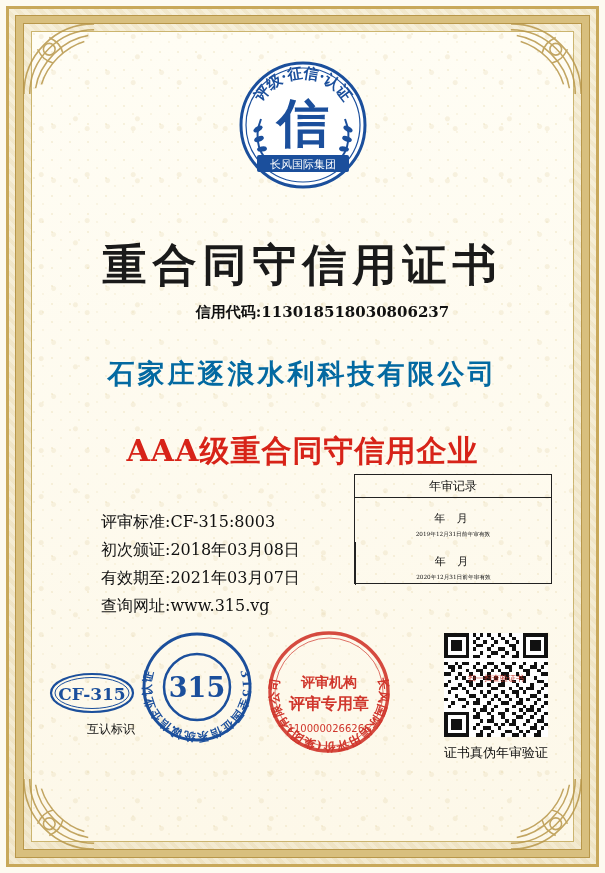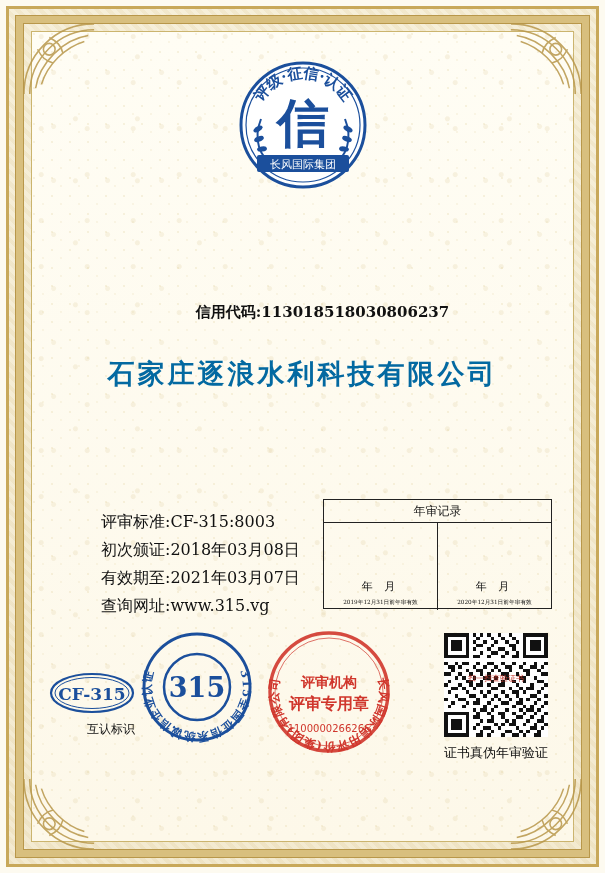--- a/index.html
+++ b/index.html
@@ -130,38 +130,39 @@
     color: #111;
     line-height: 28px;
     margin-left: 40px;
   }
   .info-row { white-space: nowrap; }
 
   
   .review-table {
     position: absolute;
     right: 22px;
-    top: 468px;
-    width: 229px;
+    top: 443px;
+    width: 198px;
     height: 110px;
     border: 1px solid #222;
     box-sizing: border-box;
   }
   .review-head {
     height: 22px;
     border-bottom: 1px solid #222;
     text-align: center;
     font-family: "DejaVu Serif", "Liberation Serif", serif;
     font-size: 12px;
     line-height: 22px;
     color: #111;
   }
   .review-cols {
     display: flex;
     height: 87px;
+    flex-direction: column;
   }
   .review-col {
     flex: 1;
     position: relative;
     box-sizing: border-box;
   }
   .review-col + .review-col { border-left: 1px solid #222; }
   .review-col .ym {
     position: absolute;
     bottom: 16px;
@@ -330,27 +331,29 @@
         <ellipse cx="135" cy="76" rx="5" ry="2.6" transform="rotate(30 135 76)"></ellipse>
         <ellipse cx="134" cy="86" rx="5" ry="2.6" transform="rotate(20 134 86)"></ellipse>
         <ellipse cx="131" cy="96" rx="5" ry="2.6" transform="rotate(10 131 96)"></ellipse>
         <ellipse cx="125" cy="105" rx="5" ry="2.6" transform="rotate(-5 125 105)"></ellipse>
       </g>
       <text x="90" y="88" text-anchor="middle" font-family="'DejaVu Serif', serif" font-size="52" font-weight="bold" fill="#1b4f9c">信</text>
       <rect x="44" y="102" width="92" height="17" rx="2" fill="#1b4f9c"></rect>
       <text x="90" y="115" text-anchor="middle" font-family="'DejaVu Serif', serif" font-size="11" fill="#ffffff">长风国际集团</text>
     </svg>
 
+    <div class="main-title">重合同守信用证书</div>
 
     <div class="credit-code">
       <span>信用代码:</span><span>113018518030806237</span>
     </div>
 
     <div class="company-name">石家庄逐浪水利科技有限公司</div>
 
+    <div class="honor-title">AAA级重合同守信用企业</div>
 
     <div class="info-block">
       <div class="info-row">评审标准:CF-315:8003</div>
       <div class="info-row">初次颁证:2018年03月08日</div>
       <div class="info-row">有效期至:2021年03月07日</div>
       <div class="info-row">查询网址:www.315.vg</div>
     </div>
 
     <div class="review-table">
       <div class="review-head">年审记录</div>

